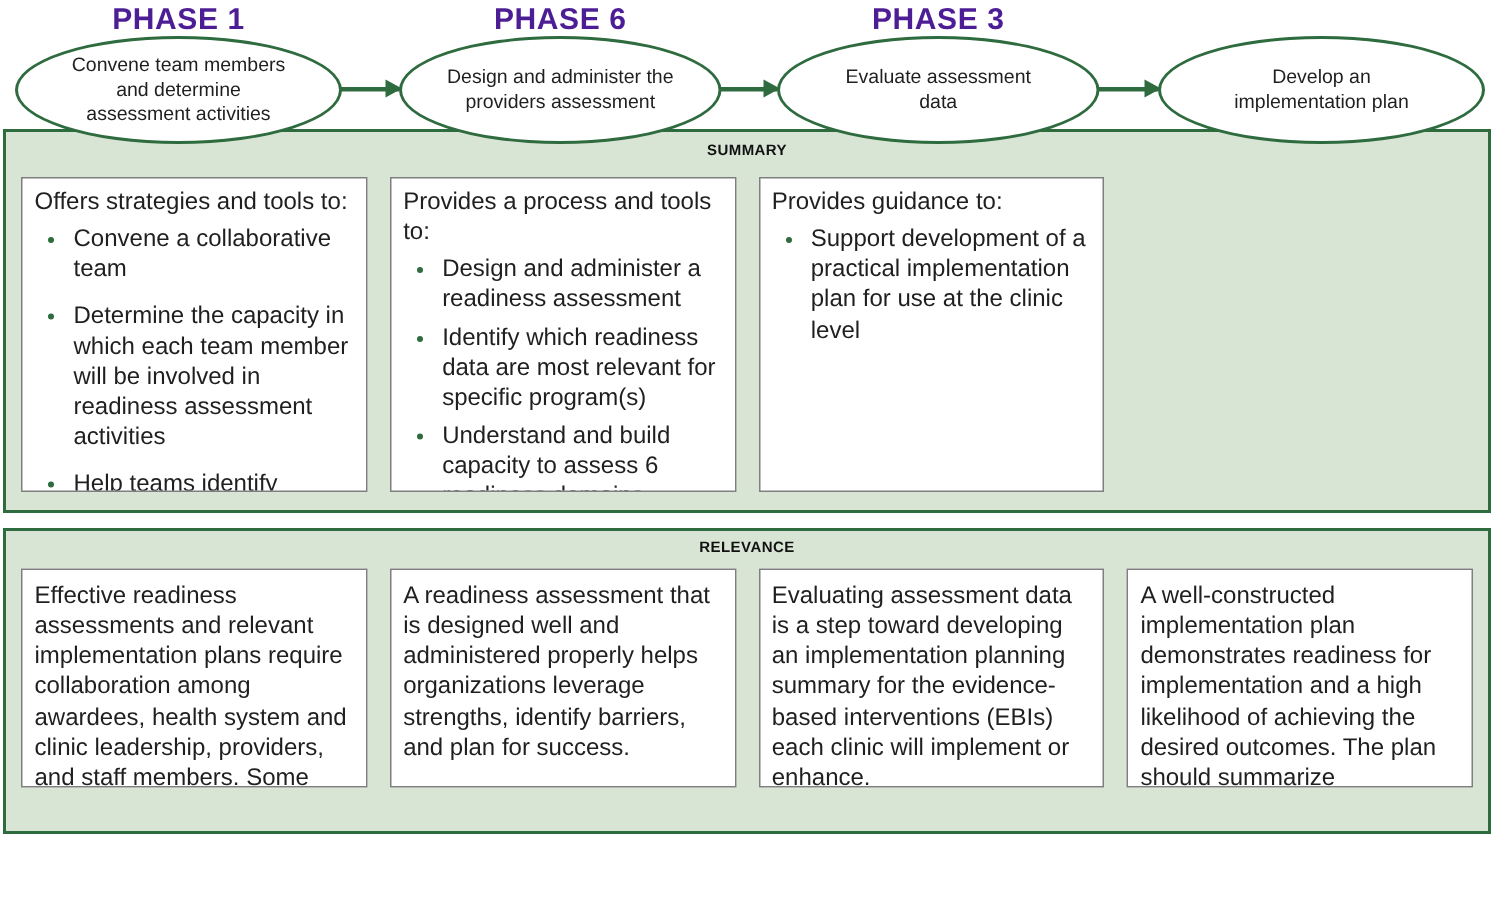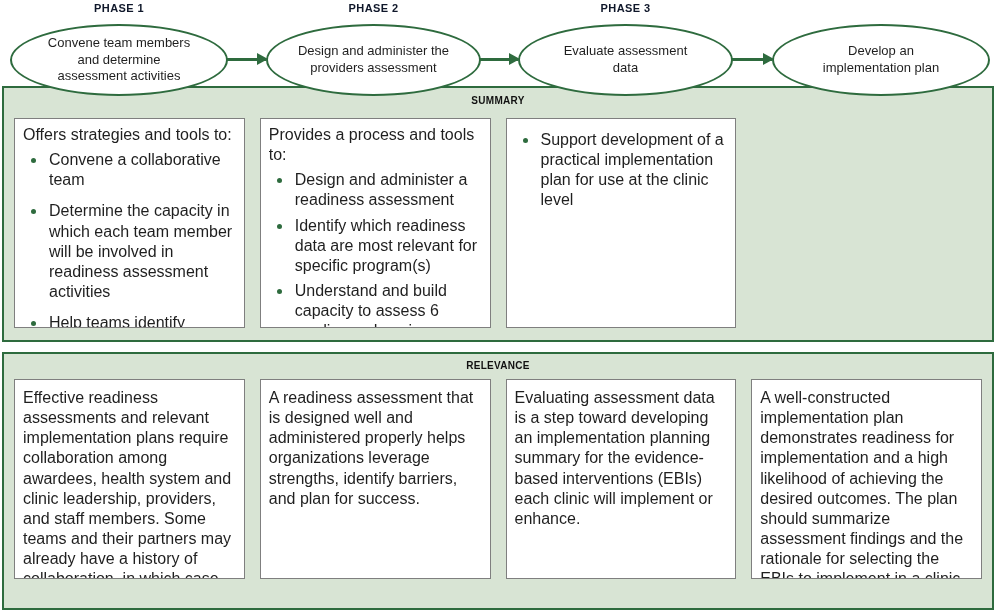--- a/index.html
+++ b/index.html
@@ -14,23 +14,23 @@
     overflow: hidden;
   }
 
   
   .phase-label {
     position: absolute;
     top: 2px;
     height: 18px;
     text-align: center;
     font-weight: bold;
-    font-size: 11px;
+    font-size: 20px;
     letter-spacing: 0.4px;
-    color: #0f172a;
+    color: #4c1d95;
     z-index: 3;
   }
   .oval {
     position: absolute;
     top: 24px;
     height: 72px;
     background: #ffffff;
     border: 2px solid #2e6b3e;
     border-radius: 50%;
     display: flex;
@@ -73,21 +73,21 @@
 
   
   .band {
     position: absolute;
     left: 2px;
     width: 992px;
     background: #d8e4d4;
     border: 2px solid #2e6b3e;
   }
   .band-summary   { top: 86px;  height: 256px; }
-  .band-relevance { top: 352px; height: 258px; }
+  .band-relevance { top: 352px; height: 204px; }
   .band-title {
     position: absolute;
     left: 0; right: 0;
     text-align: center;
     font-weight: bold;
     font-size: 10px;
     letter-spacing: 0.3px;
     color: #111111;
   }
   .band-summary .band-title   { top: 7px; }
@@ -122,21 +122,21 @@
   .card ul.spaced li { margin-top: 11px; }
   .card ul.spaced li:first-child { margin-top: 5px; }
   .para { margin: 2px 0 0 0; }
 </style>
 </head>
 <body>
 
 <div class="canvas">
 
   <div class="phase-label lbl0">PHASE 1</div>
-  <div class="phase-label lbl1">PHASE 2</div>
+  <div class="phase-label lbl1">PHASE 6</div>
   <div class="phase-label lbl2">PHASE 3</div>
 
   <div class="arrow ar0"></div>
   <div class="arrow ar1"></div>
   <div class="arrow ar2"></div>
 
   <div class="oval ov0">
     <span class="oval-text">Convene team members
 and determine
 assessment activities</span>
@@ -173,20 +173,21 @@
           <li>Design and administer a readiness assessment</li>
           <li>Identify which readiness data are most relevant for specific program(s)</li>
           <li>Understand and build capacity to assess 6 readiness domains</li>
           <li>Determine the best way to collect assessment data</li>
           <li>Collect the data</li>
         </ul>
       </div>
 
 
       <div class="card">
+        <p class="lead">Provides guidance to:</p>
         <ul>
           <li>Support development of a practical implementation plan for use at the clinic level</li>
         </ul>
       </div>
 
     </div>
   </div>
 
   <div class="band band-relevance">
     <div class="band-title">RELEVANCE</div>

